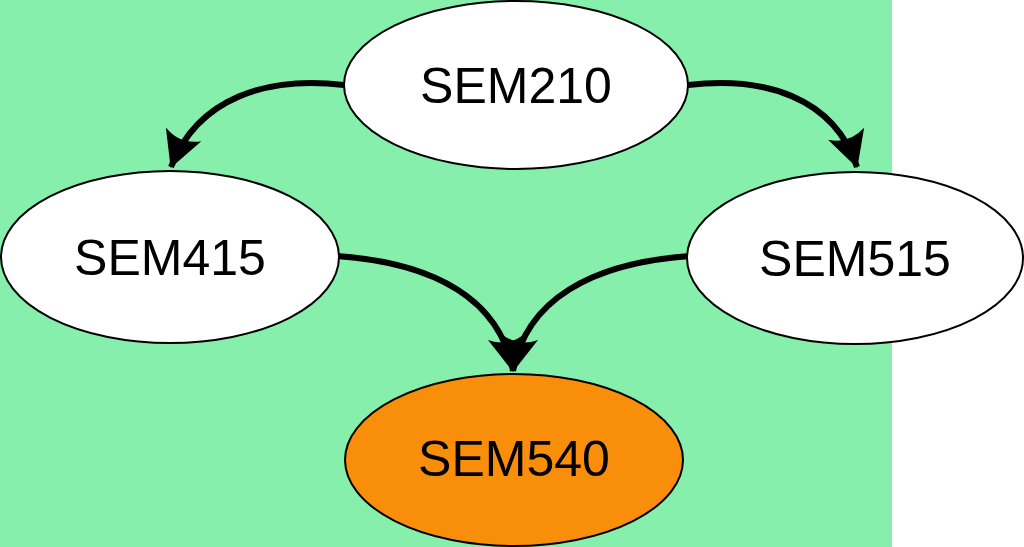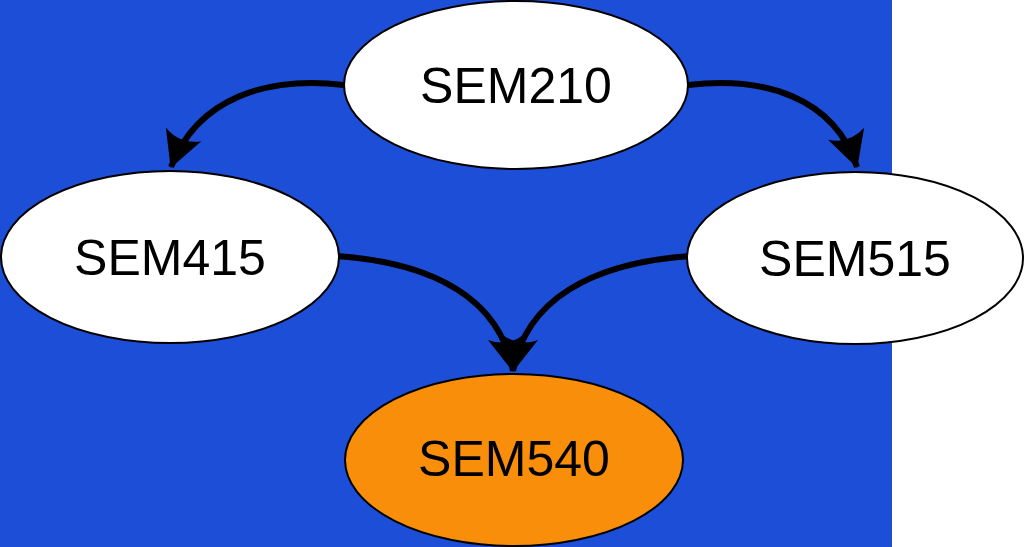--- a/index.html
+++ b/index.html
@@ -7,21 +7,21 @@
     padding: 0;
     background: #FFFFFF;
     width: 1024px;
     height: 547px;
     overflow: hidden;
   }
   .canvas {
     position: relative;
     width: 892px;
     height: 547px;
-    background: #1d4ed8;
+    background: #86efac;
     text-align: right;
   }
   svg.graph {
     display: block;
     width: 1024px;
     height: 547px;
   }
   text.node-label {
     font-family: "Liberation Sans", "DejaVu Sans", sans-serif;
     font-size: 50px;

